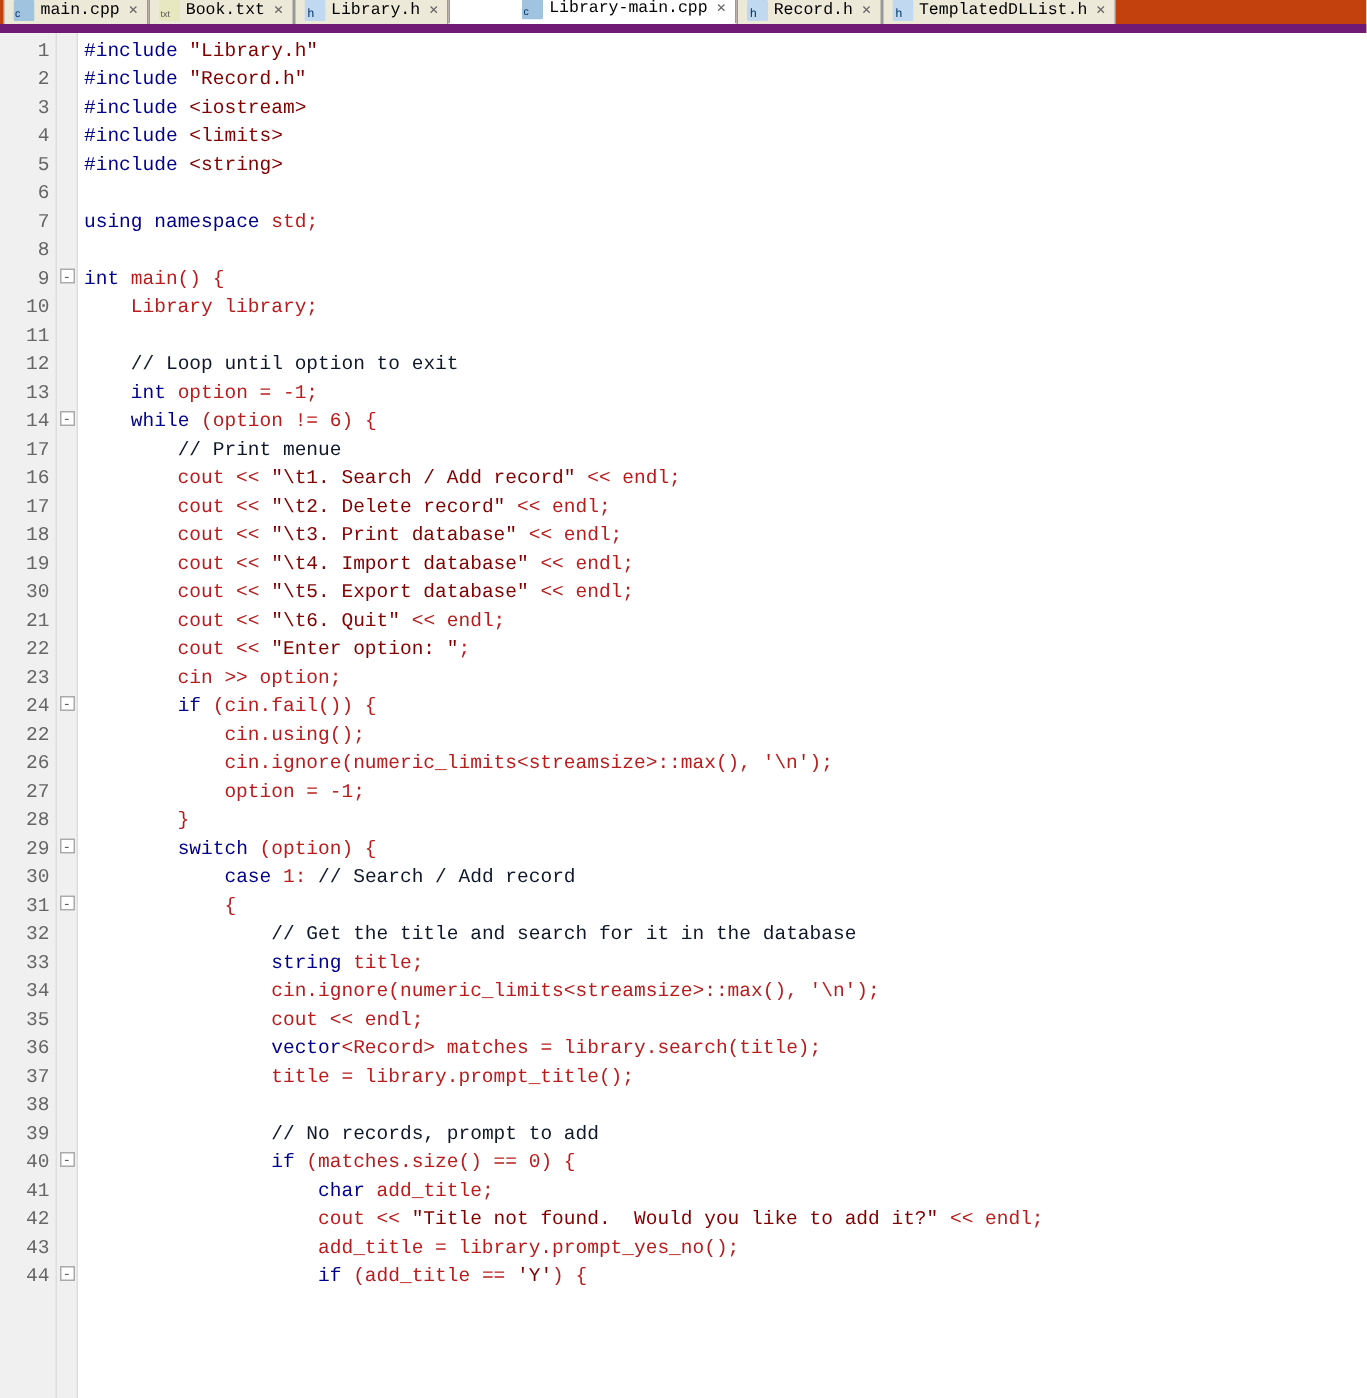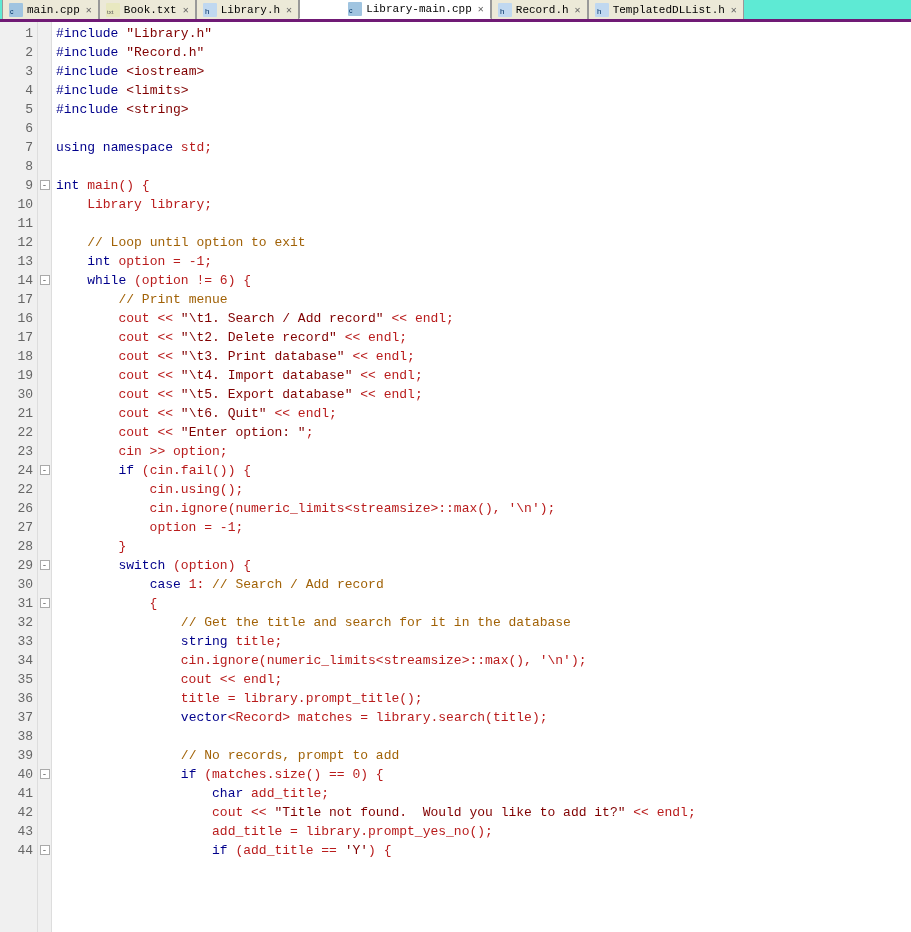--- a/index.html
+++ b/index.html
@@ -9,22 +9,22 @@
       background: #ffffff;
       color: #000000;
       width: 911px;
       height: 932px;
       overflow: hidden;
     }
 
     
     .tab-bar {
       display: flex;
-      background: #5eead4;
-      border-bottom: 3px solid #701a75;
+      background: #c2410c;
+      border-bottom: 6px solid #701a75;
       height: 22px;
       align-items: flex-end;
       padding-left: 2px;
     }
     .tab {
       display: flex;
       align-items: center;
       padding: 2px 6px;
       border: 1px solid #999;
       border-bottom: none;
@@ -103,21 +103,21 @@
     .code-line {
       display: flex;
       align-items: baseline;
       white-space: pre;
       line-height: 19px;
       min-height: 19px;
     }
 
     
     .kw { color: #00008b; font-weight: normal; } 
-    .comment { color: #a16207; } 
+    .comment { color: #0f172a; } 
     .string-lit { color: #800000; }
     .plain { color: #b91c1c; }
 
     
     .fold-box {
       display: inline-block;
       width: 10px;
       height: 10px;
       border: 1px solid #aaa;
       background: #fff;
@@ -422,27 +422,27 @@
 
     <div class="code-line">
       <span class="plain">                cin.ignore(numeric_limits&lt;streamsize&gt;::max(), '\n');</span>
     </div>
 
     <div class="code-line">
       <span class="plain">                cout &lt;&lt; endl;</span>
     </div>
 
     <div class="code-line">
+      <span class="plain">                </span><span class="kw">vector</span><span class="plain">&lt;Record&gt; matches = library.search(title);</span>
+    </div>
+
+    <div class="code-line">
       <span class="plain">                title = library.prompt_title();</span>
     </div>
 
-    <div class="code-line">
-      <span class="plain">                </span><span class="kw">vector</span><span class="plain">&lt;Record&gt; matches = library.search(title);</span>
-    </div>
-
     <div class="code-line">&nbsp;</div>
 
     <div class="code-line">
       <span class="plain">                </span><span class="comment">// No records, prompt to add</span>
     </div>
 
     <div class="code-line">
       <span class="plain">                </span><span class="kw">if</span><span class="plain"> (matches.size() == 0) {</span>
     </div>
 

